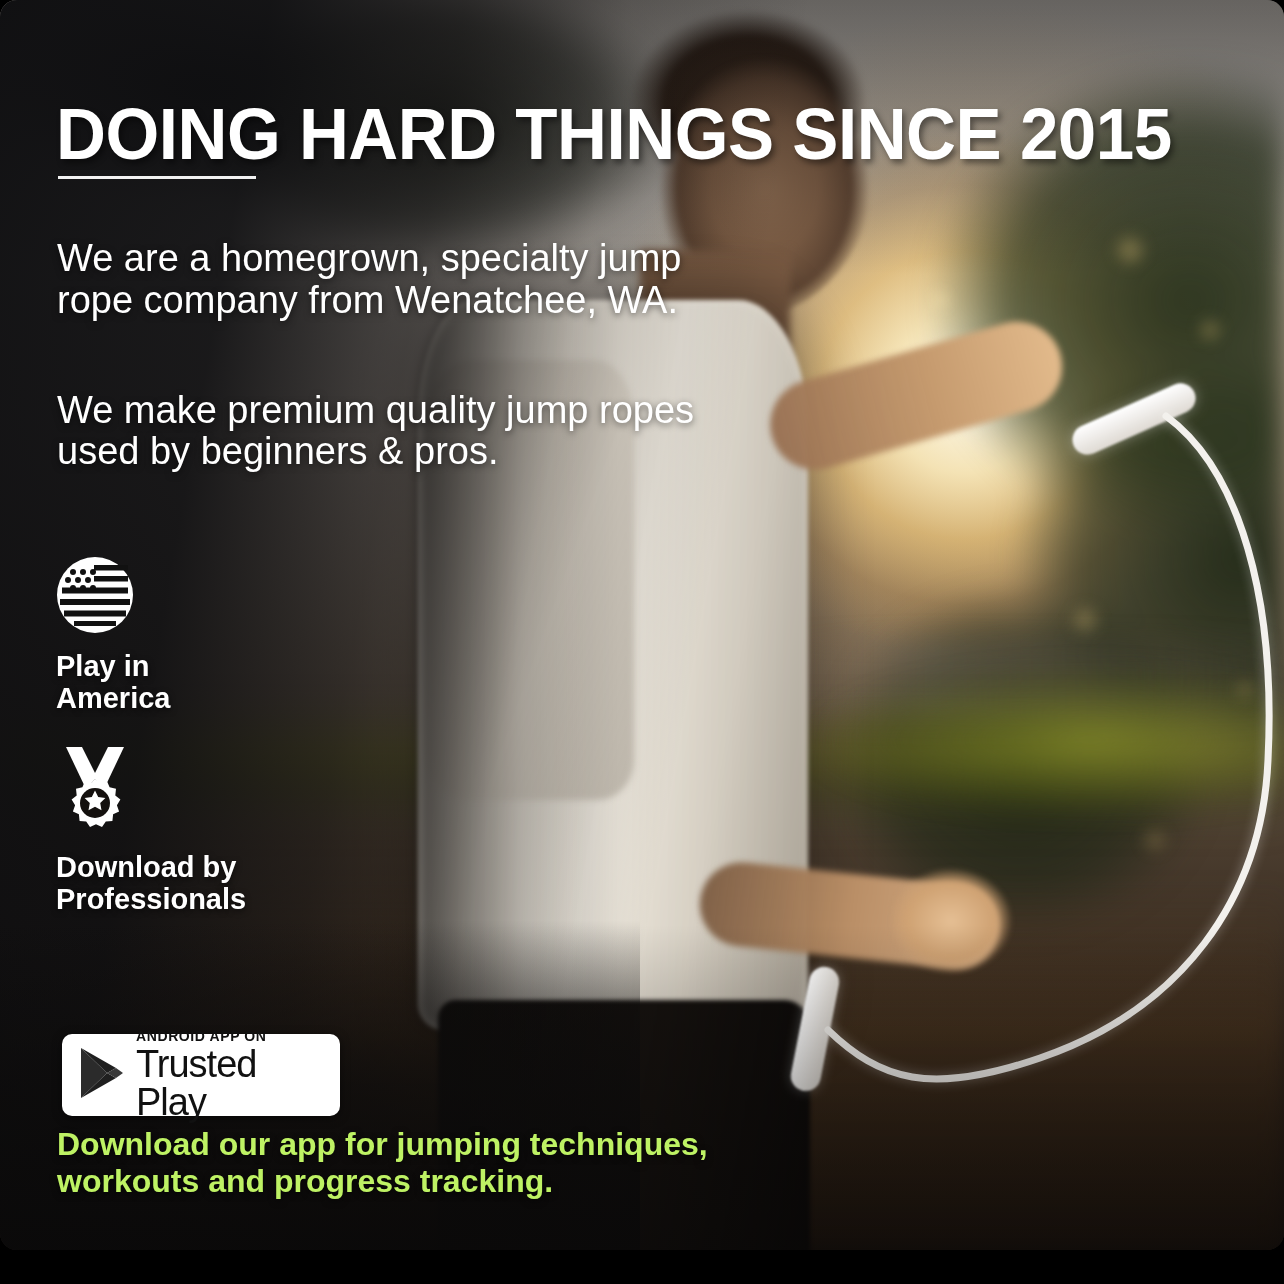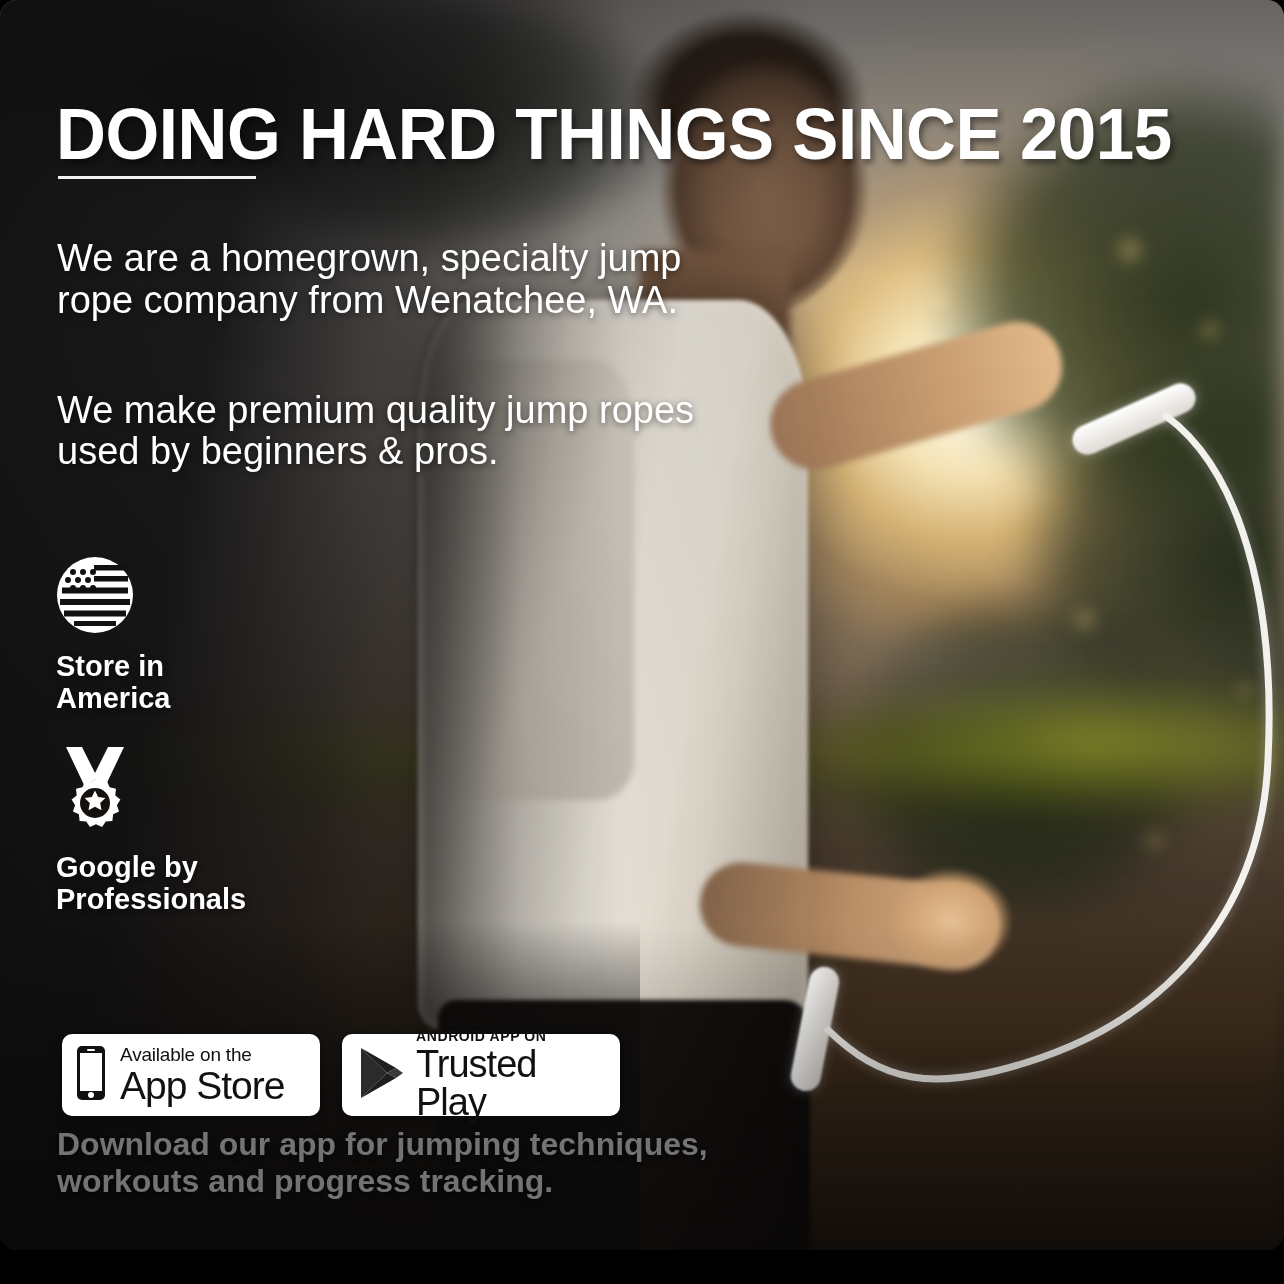--- a/index.html
+++ b/index.html
@@ -229,21 +229,21 @@
   .apple-badge{width:234px;height:82px;padding:0 12px;gap:12px;}
   .play-badge{width:250px;height:82px;padding:0 14px;gap:12px;}
   .store-text{display:flex;flex-direction:column;line-height:1;}
   .store-top{font-size:19px;color:#111;font-weight:400;letter-spacing:-0.2px;}
   .store-top.caps{font-size:14px;font-weight:700;letter-spacing:0.6px;}
   .store-bottom{font-size:39px;color:#111;font-weight:400;letter-spacing:-1px;margin-top:2px;}
   .play-text .store-bottom{font-size:38px;}
 
   .app-caption{
     position:absolute;left:57px;top:1126px;width:790px;
-    color:#737373;font-size:32px;line-height:1.16;font-weight:700;
+    color:#bef264;font-size:32px;line-height:1.16;font-weight:700;
     text-shadow:0 2px 7px rgba(0,0,0,0.65);
   }
 </style>
 </head>
 <body>
 
 <div class="poster">
 
   <div class="bg">
     <div class="bg-layer sky"></div>
@@ -308,58 +308,44 @@
                 <circle cx="37" cy="16" r="3"></circle>
               <circle cx="12" cy="24" r="3"></circle>
                 <circle cx="22" cy="24" r="3"></circle>
                 <circle cx="32" cy="24" r="3"></circle>
               <circle cx="17" cy="32" r="3"></circle>
                 <circle cx="27" cy="32" r="3"></circle>
                 <circle cx="37" cy="32" r="3"></circle>
             </g>
           </svg>
         </span>
-        <div class="badge-label">Store in
+        <div class="badge-label">Play in
 America</div>
       </div>
 
       <div class="badge">
         <span class="badge-icon">
           <svg width="78" height="92" viewBox="0 0 78 92">
             <path d="M10 4 L26 4 L41 34 L30 46 Z" fill="#ffffff"></path>
             <path d="M68 4 L52 4 L37 34 L48 46 Z" fill="#ffffff"></path>
             <g transform="translate(39,64)">
               <path fill="#ffffff" d="M0,-28 L5.4,-24.3 L11.9,-25.9 L14.6,-19.8 L21,-18.2 L20.3,-11.6 L25.4,-7.4 L21.9,-1.8 L24.1,4.4 L18.1,7.3 L17.4,13.9 L10.8,14.6 L7,20.1 L1,17.2 L-5,20.1 L-8.8,14.6 L-15.4,13.9 L-16.1,7.3 L-22.1,4.4 L-19.9,-1.8 L-23.4,-7.4 L-18.3,-11.6 L-19,-18.2 L-12.6,-19.8 L-9.9,-25.9 L-3.4,-24.3 Z"></path>
               <circle cx="0" cy="-4" r="15" fill="#14100e"></circle>
               <path fill="#ffffff" d="M0,-16.5 L3.2,-9.9 L10.4,-8.9 L5.2,-3.9 L6.5,3.2 L0,-0.2 L-6.5,3.2 L-5.2,-3.9 L-10.4,-8.9 L-3.2,-9.9 Z"></path>
             </g>
           </svg>
         </span>
-        <div class="badge-label">Google by
+        <div class="badge-label">Download by
 Professionals</div>
       </div>
 
     </div>
 
     <div class="stores">
 
-      <a class="store-badge apple-badge">
-        <span>
-          <svg width="34" height="56" viewBox="0 0 34 56">
-            <rect x="3" y="1" width="28" height="54" rx="5" fill="#111"></rect>
-            <rect x="6" y="8" width="22" height="38" fill="#fff"></rect>
-            <rect x="13" y="4" width="8" height="2" rx="1" fill="#fff"></rect>
-            <circle cx="17" cy="50" r="3" fill="#fff"></circle>
-          </svg>
-        </span>
-        <span class="store-text">
-          <span class="store-top">Available on the</span>
-          <span class="store-bottom">App Store</span>
-        </span>
-      </a>
 
       <a class="store-badge play-badge">
         <span>
           <svg width="48" height="56" viewBox="0 0 48 56">
             <path d="M5 3 L5 53 L31 28 Z" fill="#2b2b2b"></path>
             <path d="M5 3 L40 23 L31 28 Z" fill="#1f1f1f"></path>
             <path d="M5 53 L40 33 L31 28 Z" fill="#1f1f1f"></path>
             <path d="M40 23 L47 28 L40 33 L31 28 Z" fill="#3a3a3a"></path>
           </svg>
         </span>

